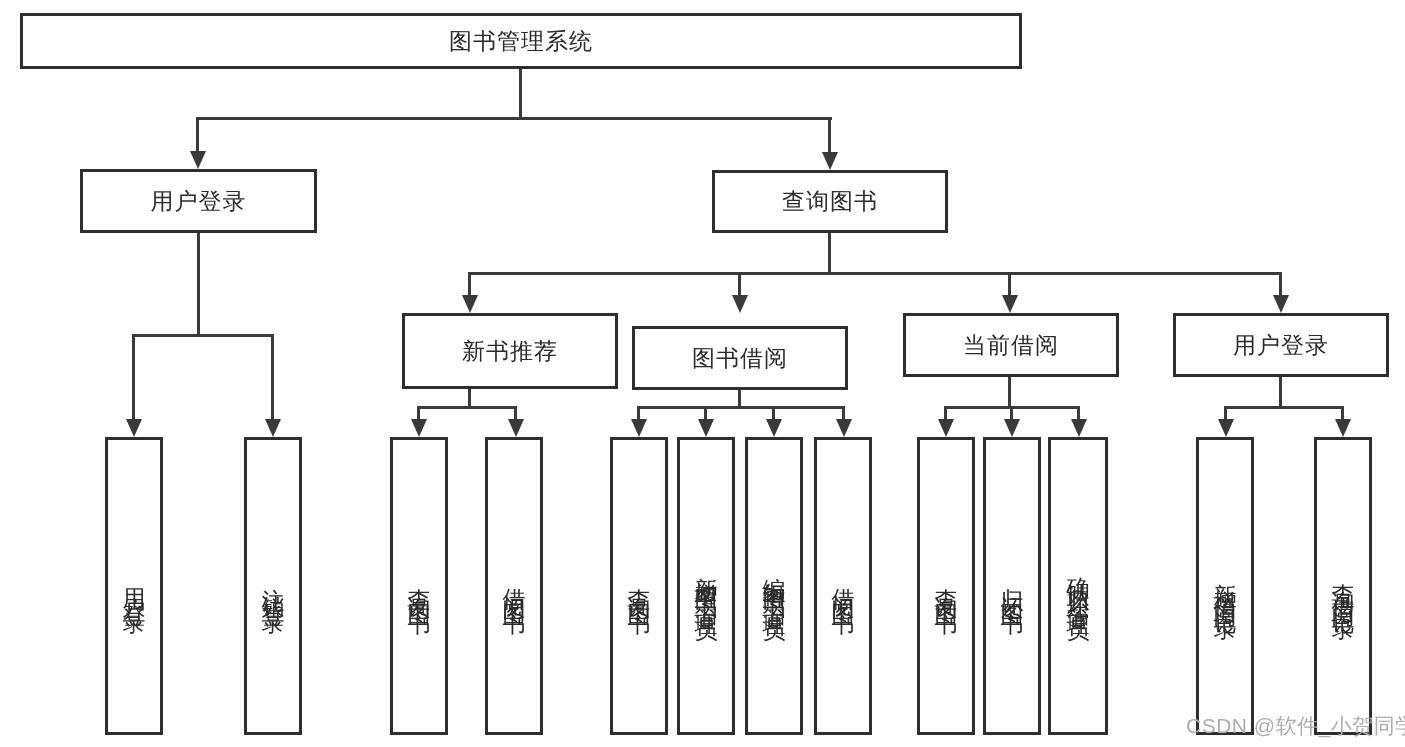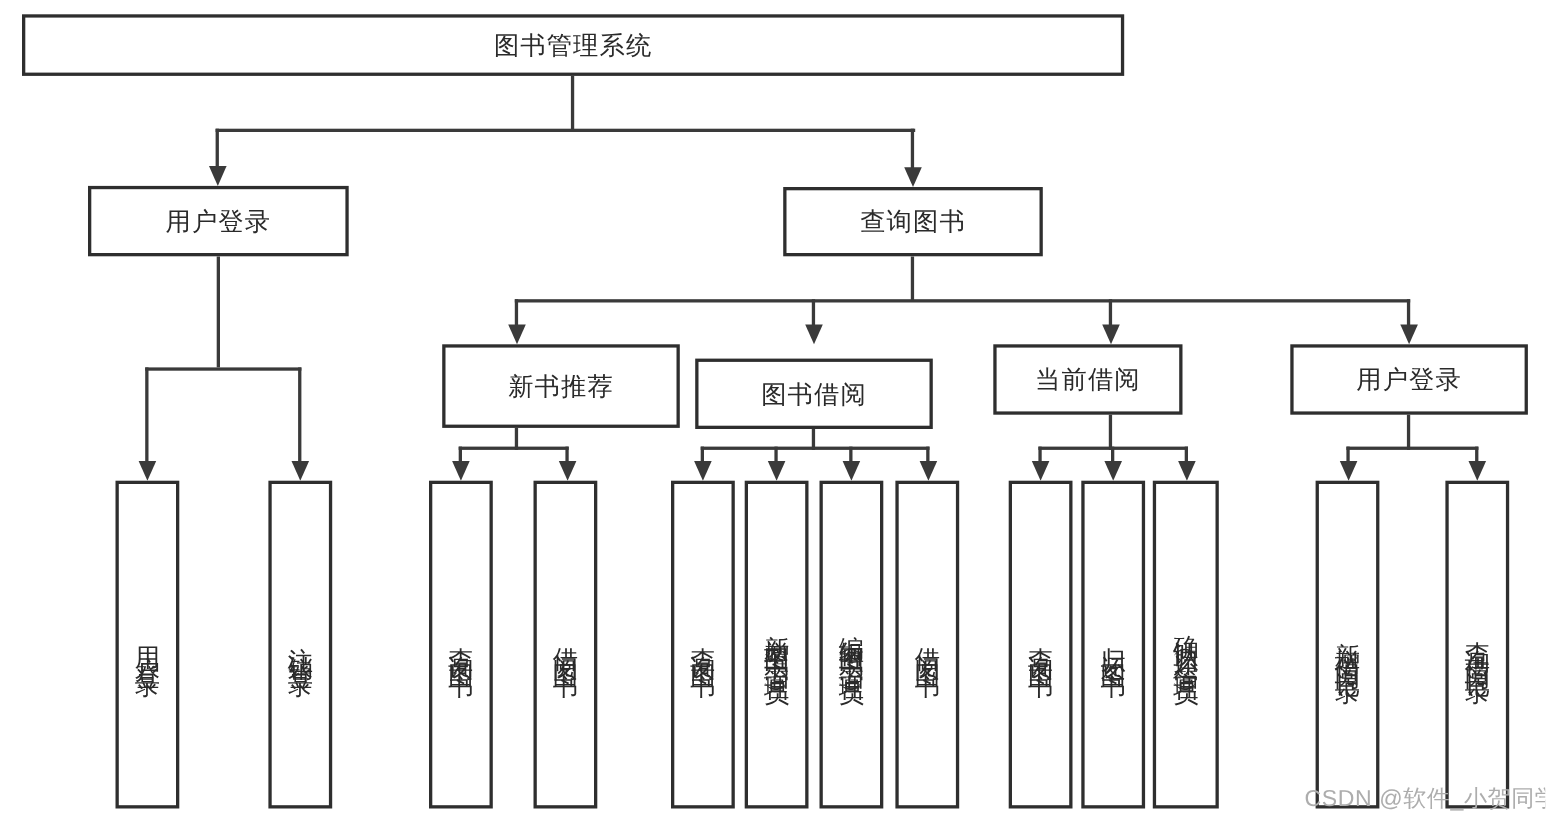--- a/index.html
+++ b/index.html
@@ -105,21 +105,21 @@
   </div>
 
   <div class="box" style="left:366px;top:313px;width:216px;height:76px;margin-left:36px;">
     <span class="lbl">新书推荐</span>
   </div>
 
   <div class="box" style="left:632px;top:313px;width:216px;height:64px;margin-top:13px;">
     <span class="lbl">图书借阅</span>
   </div>
 
-  <div class="box" style="left:903px;top:313px;width:172px;height:64px;">
+  <div class="box" style="left:903px;top:313px;width:216px;height:64px;">
     <span class="lbl">当前借阅</span>
   </div>
 
   <div class="box" style="left:1173px;top:313px;width:216px;height:64px;">
     <span class="lbl">用户登录</span>
   </div>
 
   <div class="leaf" style="left:105px;">
     <span class="vtxt">用户登录</span>
   </div>

